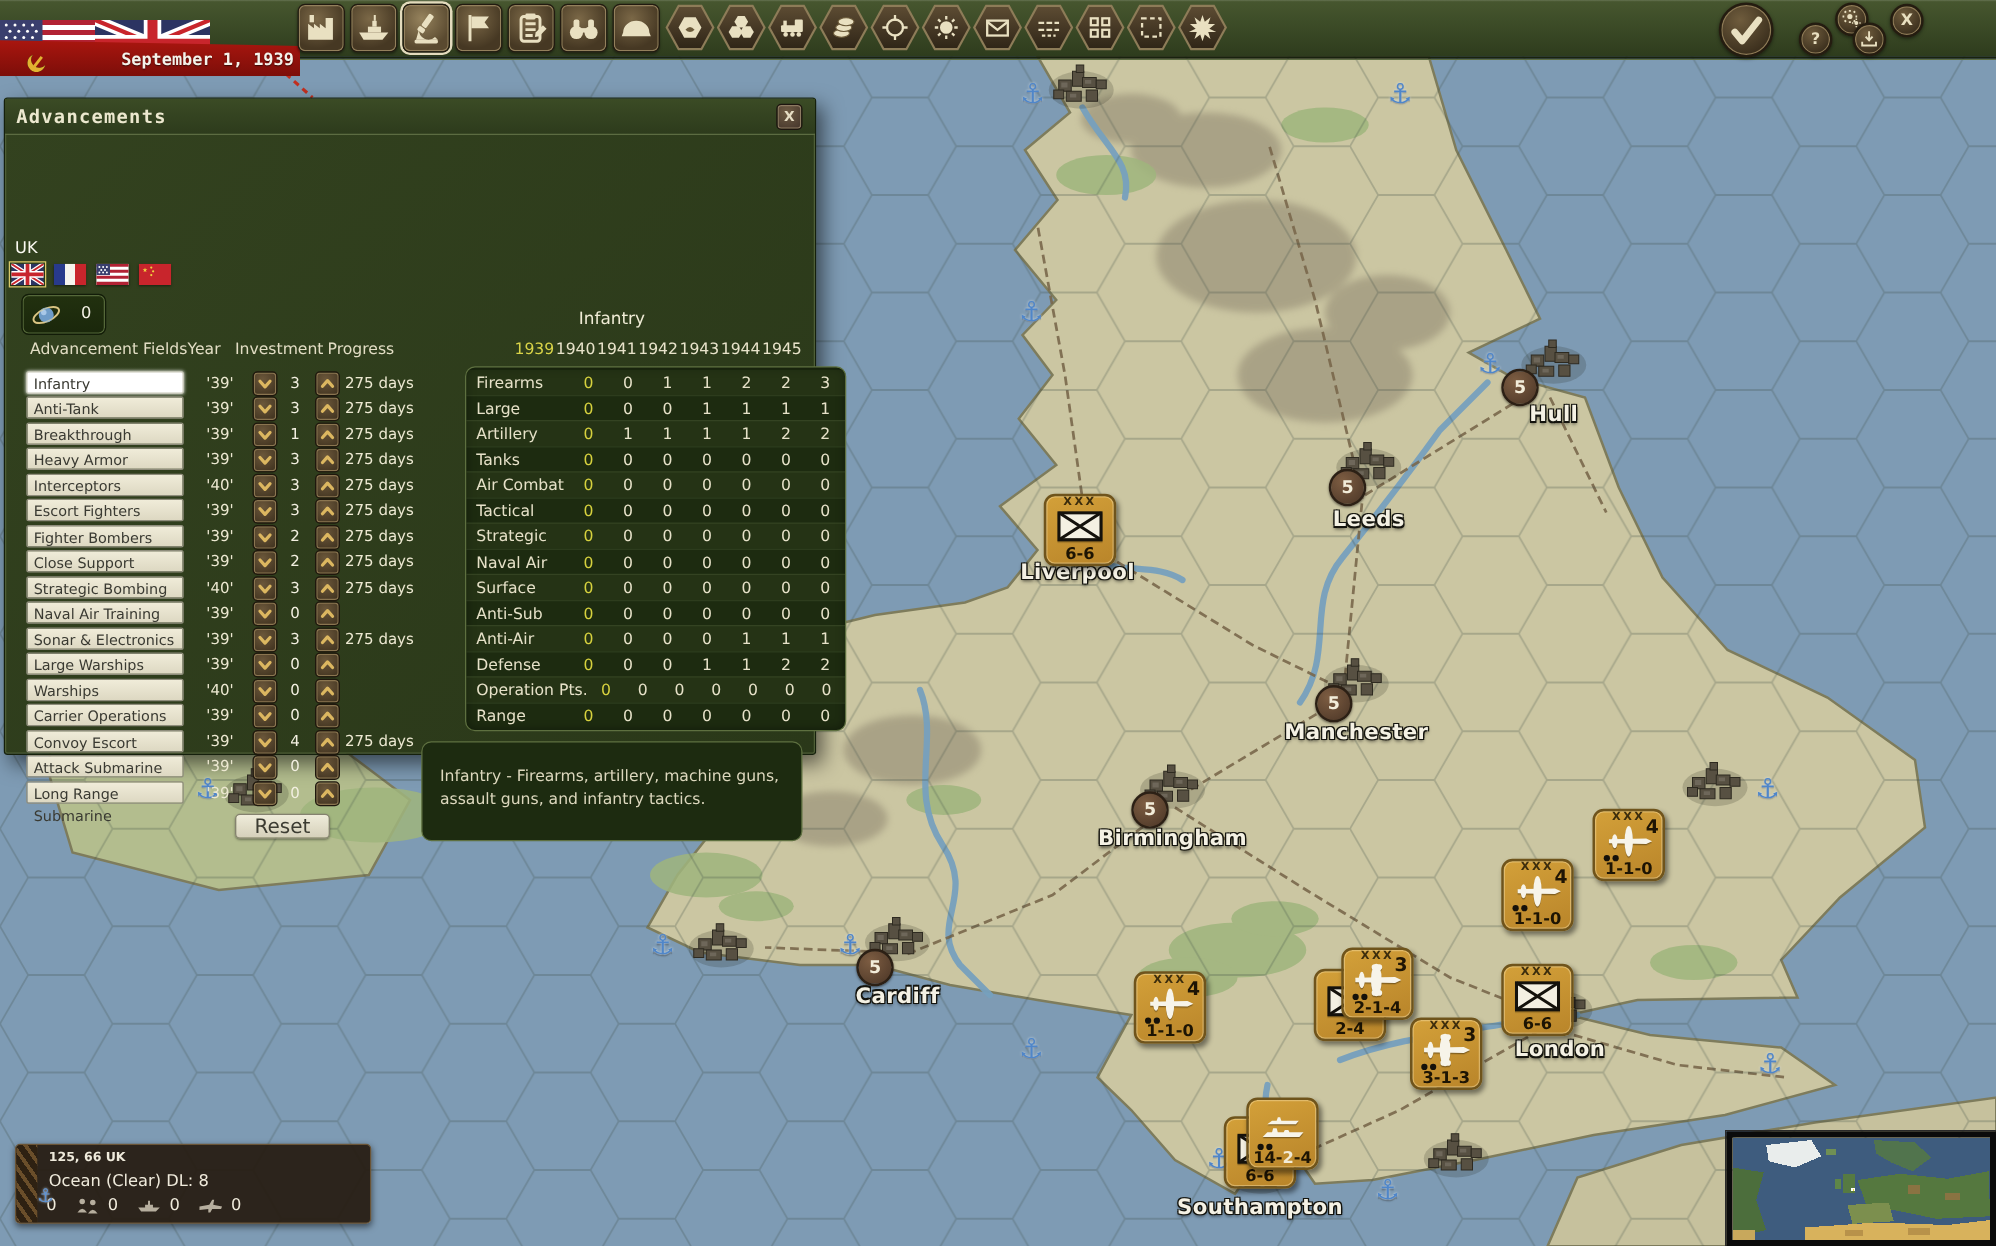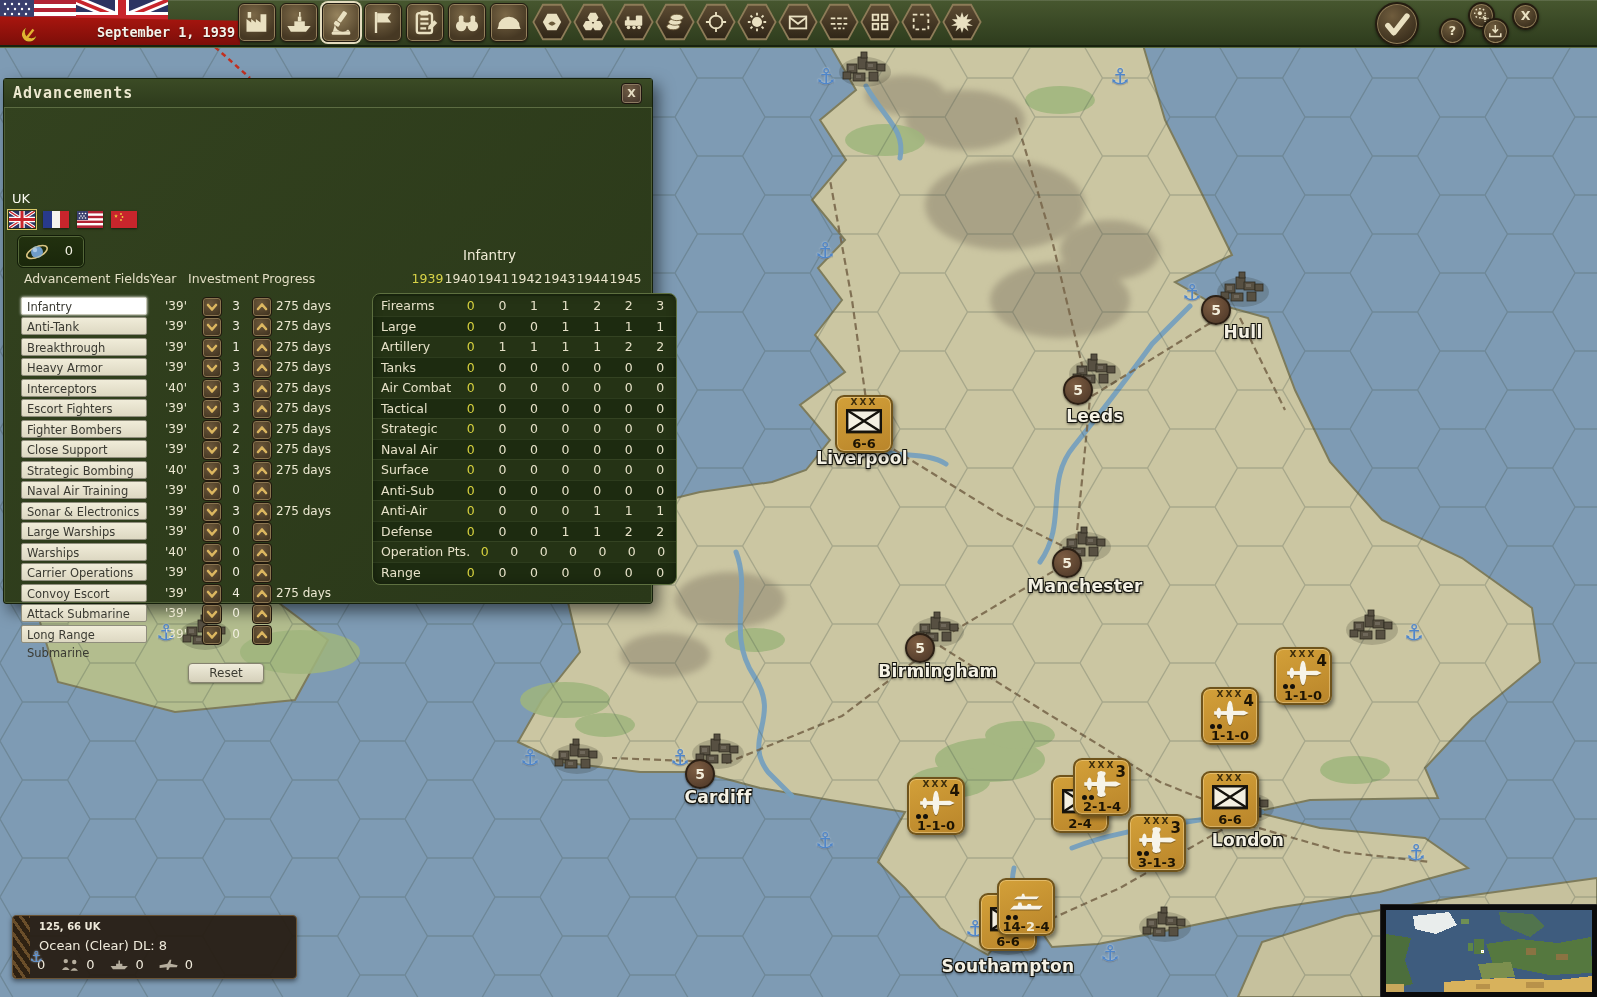--- a/index.html
+++ b/index.html
@@ -31,21 +31,21 @@
   .u-sym svg{width:100%;height:100%;filter:drop-shadow(0 1px 0 rgba(0,0,0,.35));}
   .u-dots{position:absolute;left:7px;top:25px;}
   .u-dots i{display:inline-block;width:5px;height:5px;border-radius:50%;background:#15110a;margin-right:2px;}
   .u-str{position:absolute;bottom:0;left:0;right:0;text-align:center;font-size:13px;
       font-weight:bold;color:#1d1403;}
   .u-str .lite{color:#f3ecd7;}
   
   #topbar{position:absolute;left:0;top:0;width:1597px;height:45px;z-index:10;
       background:linear-gradient(#47572f,#2e3c1d);border-bottom:2px solid #18220e;
       box-shadow:inset 0 1px 0 rgba(255,255,255,.12),0 1px 0 #5d6d43;}
-  #flag-block{position:absolute;left:0;top:0;width:240px;height:35px;}
+  #flag-block{position:absolute;left:0;top:16px;width:240px;height:35px;}
   #flag-usa{position:absolute;left:0;top:0;}
   #flag-uk-big{position:absolute;left:76px;top:0;}
   #date-band{position:absolute;left:0;top:0;width:240px;height:45px;
       background:linear-gradient(#c21a12,#7c0e09);
       clip-path:polygon(0 36%,100% 46%,100% 100%,0 100%);}
   #sickle{position:absolute;left:20px;top:26px;width:18px;height:18px;}
   #topbar-date{position:absolute;left:96px;top:24px;width:140px;text-align:center;
       font-family:"DejaVu Sans Mono",monospace;font-size:13.5px;font-weight:bold;color:#f5f2ea;
       text-shadow:0 1px 1px rgba(0,0,0,.6);}
   #sq-buttons{position:absolute;left:238px;top:3px;display:flex;gap:4px;}
@@ -101,22 +101,22 @@
   .adv-year{position:absolute;left:138px;width:40px;text-align:center;top:2px;font-size:12px;color:#ece8d1;}
   .chev{position:absolute;top:0;width:18px;height:18px;border-radius:4px;
       background:radial-gradient(circle at 40% 30%,#6b573a,#3c2f1d);
       border:1px solid #1f170d;box-shadow:inset 0 0 0 1px #8a7550;}
   .chev svg{position:absolute;inset:3px;width:12px;height:12px;}
   .chev.dn{left:184px;} .chev.up{left:234px;}
   .adv-count{position:absolute;left:204px;width:28px;top:2px;text-align:center;font-size:12px;color:#f2efe0;}
   .adv-prog{position:absolute;left:258px;top:2px;font-size:12px;color:#ece8d1;}
   #reset-btn{position:absolute;left:184px;top:572px;width:74px;height:18px;border-radius:4px;
       background:linear-gradient(#efecda,#d5d0ba);border:1px solid #85826f;
-      font-size:12px;color:#3c3c32;text-align:center;line-height:18px;
-      box-shadow:0 1px 2px rgba(0,0,0,.4);margin-top:12px;}
+      font-size:16px;color:#3c3c32;text-align:center;line-height:18px;
+      box-shadow:0 1px 2px rgba(0,0,0,.4);}
   #detail-title{position:absolute;left:333px;top:168px;width:305px;text-align:center;
       font-size:13.5px;color:#f0ecd6;}
   #years-row{position:absolute;left:333px;top:192px;width:305px;display:flex;}
   #years-row .yspacer{flex:0 0 74px;}
   #years-row .ycell{flex:1;text-align:center;font-size:12.5px;color:#e8e3ca;}
   #years-row .ycell.active{color:#d8d348;}
   #stat-box{position:absolute;left:333px;top:214px;width:305px;height:292px;
       background:#1d2b10;border:1px solid #5e7040;border-radius:8px;
       box-shadow:inset 0 0 8px rgba(0,0,0,.4);display:flex;flex-direction:column;
       overflow:hidden;padding:2px 0;box-sizing:border-box;margin-left:35px;}
@@ -1294,20 +1294,21 @@
           <span class="stat-label">Range</span>
           <span class="stat-val active">0</span>
           <span class="stat-val">0</span>
           <span class="stat-val">0</span>
           <span class="stat-val">0</span>
           <span class="stat-val">0</span>
           <span class="stat-val">0</span>
           <span class="stat-val">0</span>
         </div>
       </div>
+    <div id="desc-box">Infantry - Firearms, artillery, machine guns, assault guns, and infantry tactics.</div>
   </section>
 
   <div id="status-box">
     <div id="tread"></div>
     <div id="status-line1">125, 66 UK</div>
     <div id="status-line2">Ocean (Clear) DL: 8</div>
     <div id="status-counters">
         <div class="sc-item">
           <span class="sc-ic anchor">⚓</span>
           <span class="sc-val">0</span>

